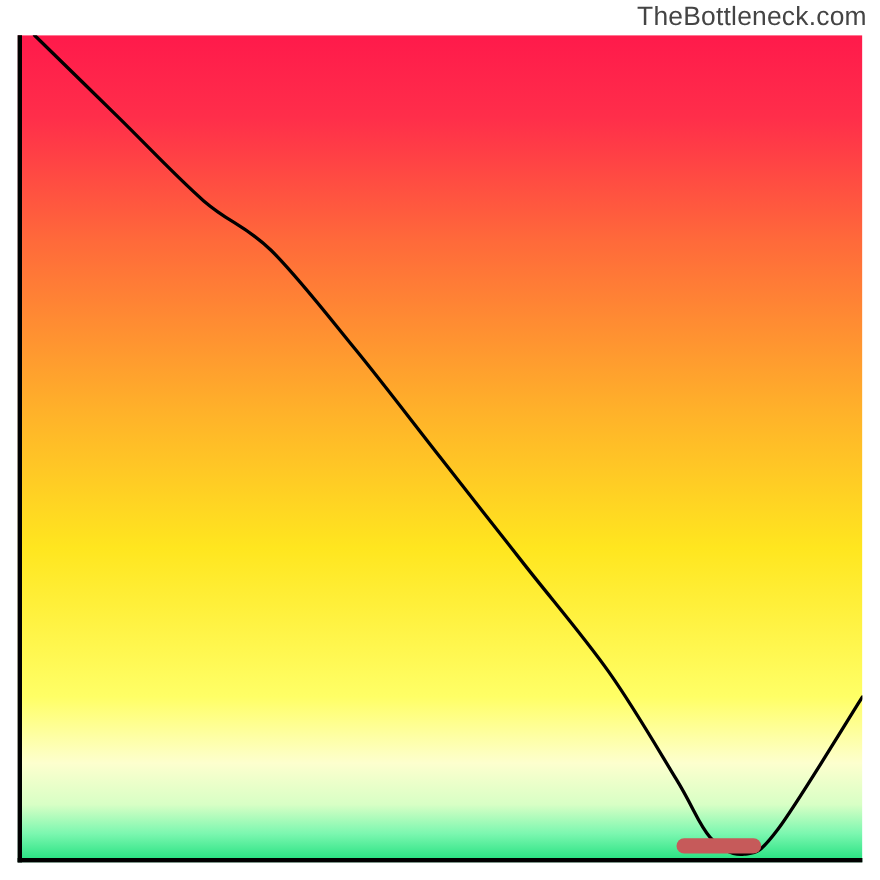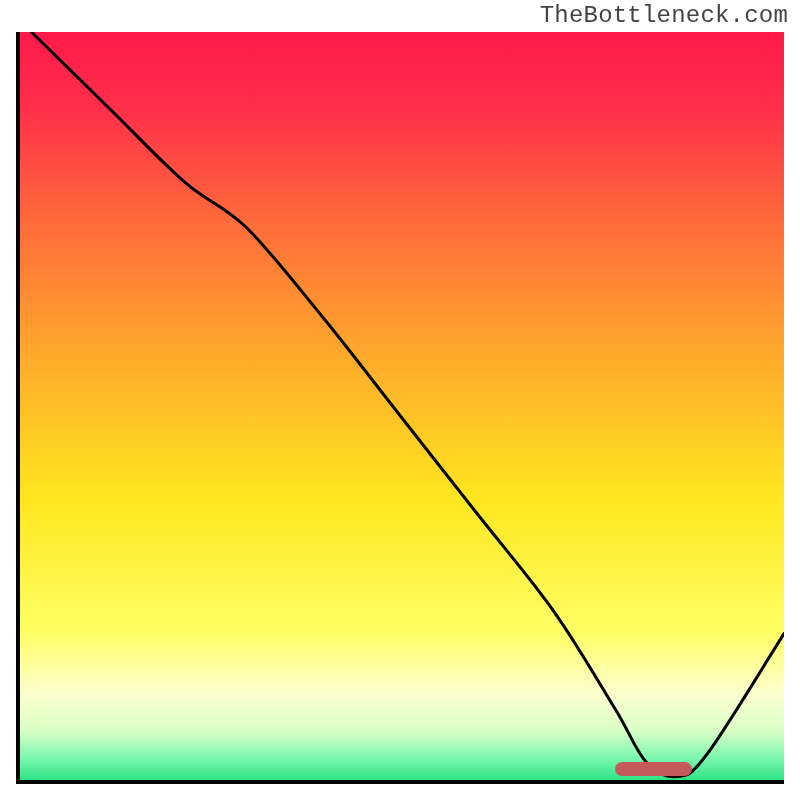--- a/index.html
+++ b/index.html
@@ -8,21 +8,20 @@
     width: 800px;
     height: 800px;
     background: #ffffff;
     font-family: Arial, Helvetica, sans-serif;
     overflow: hidden;
   }
   .stage {
     position: relative;
     width: 800px;
     height: 640px;
-    font-family: Liberation Mono, monospace;
   }
   .watermark {
     position: absolute;
     top: 2px;
     right: 12px;
     color: #444;
     font-size: 24px;
     font-weight: 400;
     letter-spacing: 0.2px;
     z-index: 10;

